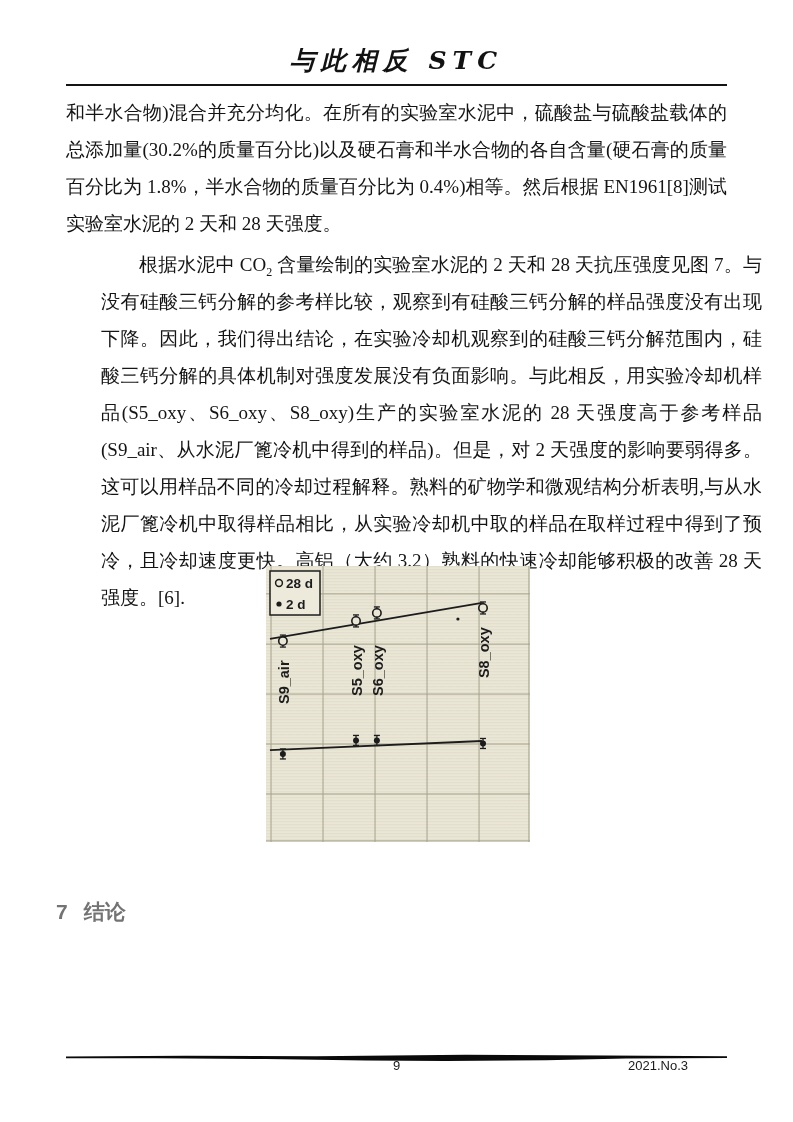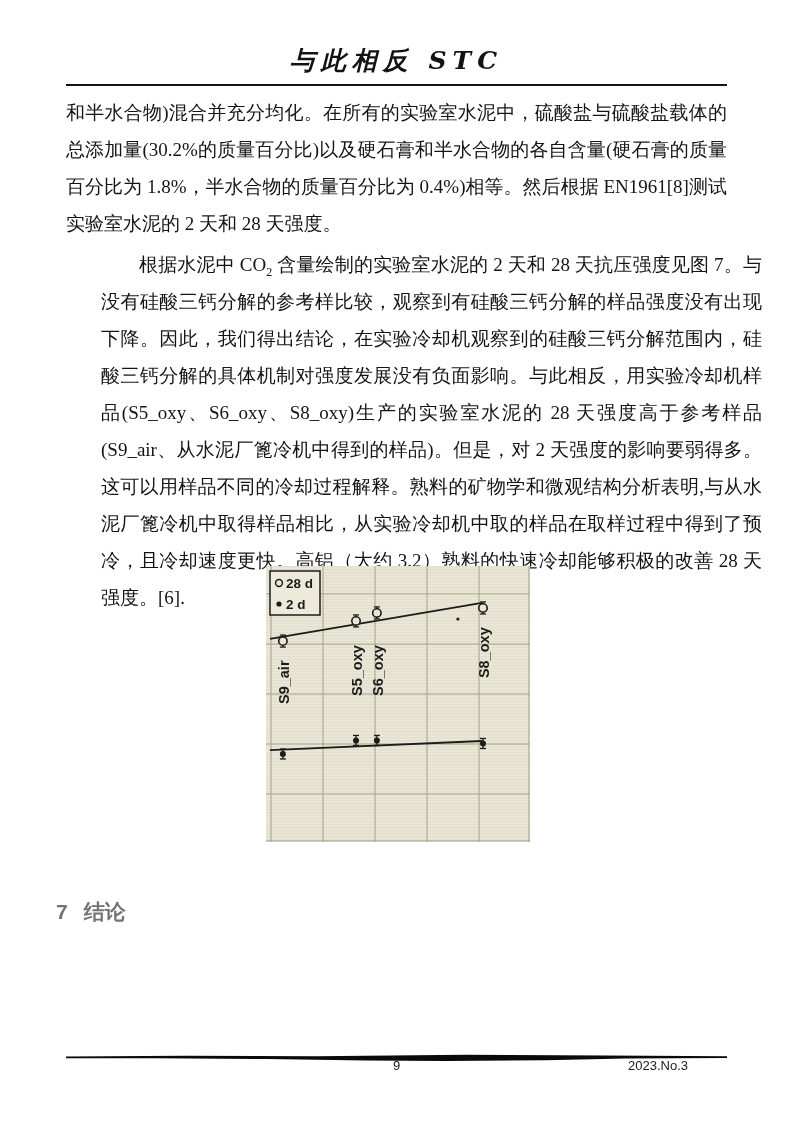--- a/index.html
+++ b/index.html
@@ -156,15 +156,15 @@
     <span class="secnum">7</span><span>结论</span>
   </div>
 
 
   <div class="footer-rule">
     <svg width="661" height="10" viewBox="0 0 661 10">
       <path d="M0,3.5 L120,2.8 L250,3.2 L400,1.8 L540,2.6 L661,3.2 L661,5.0 L560,5.6 L480,7.2 L380,8.0 L300,7.4 L200,6.0 L90,5.2 L0,5.2 Z" fill="#0a0a0a"></path>
     </svg>
   </div>
   <div class="footer-page">9</div>
-  <div class="footer-issue">2023.No.3</div>
+  <div class="footer-issue">2021.No.3</div>
 
 </div>
 
 </body></html>

